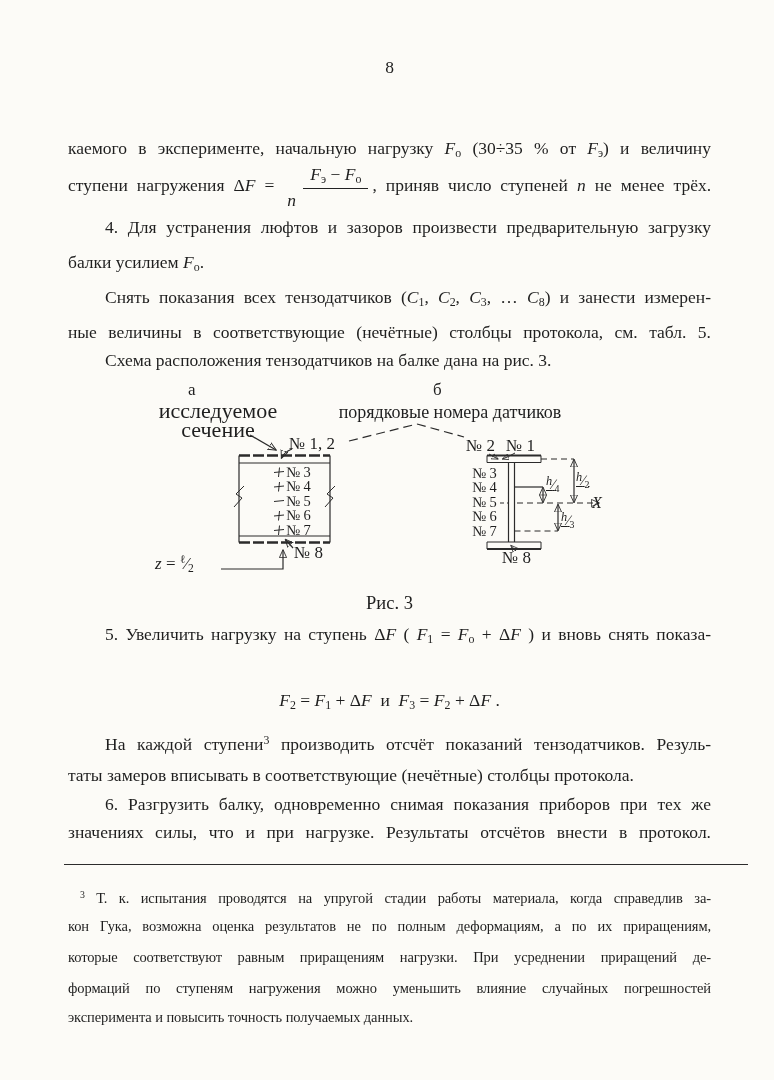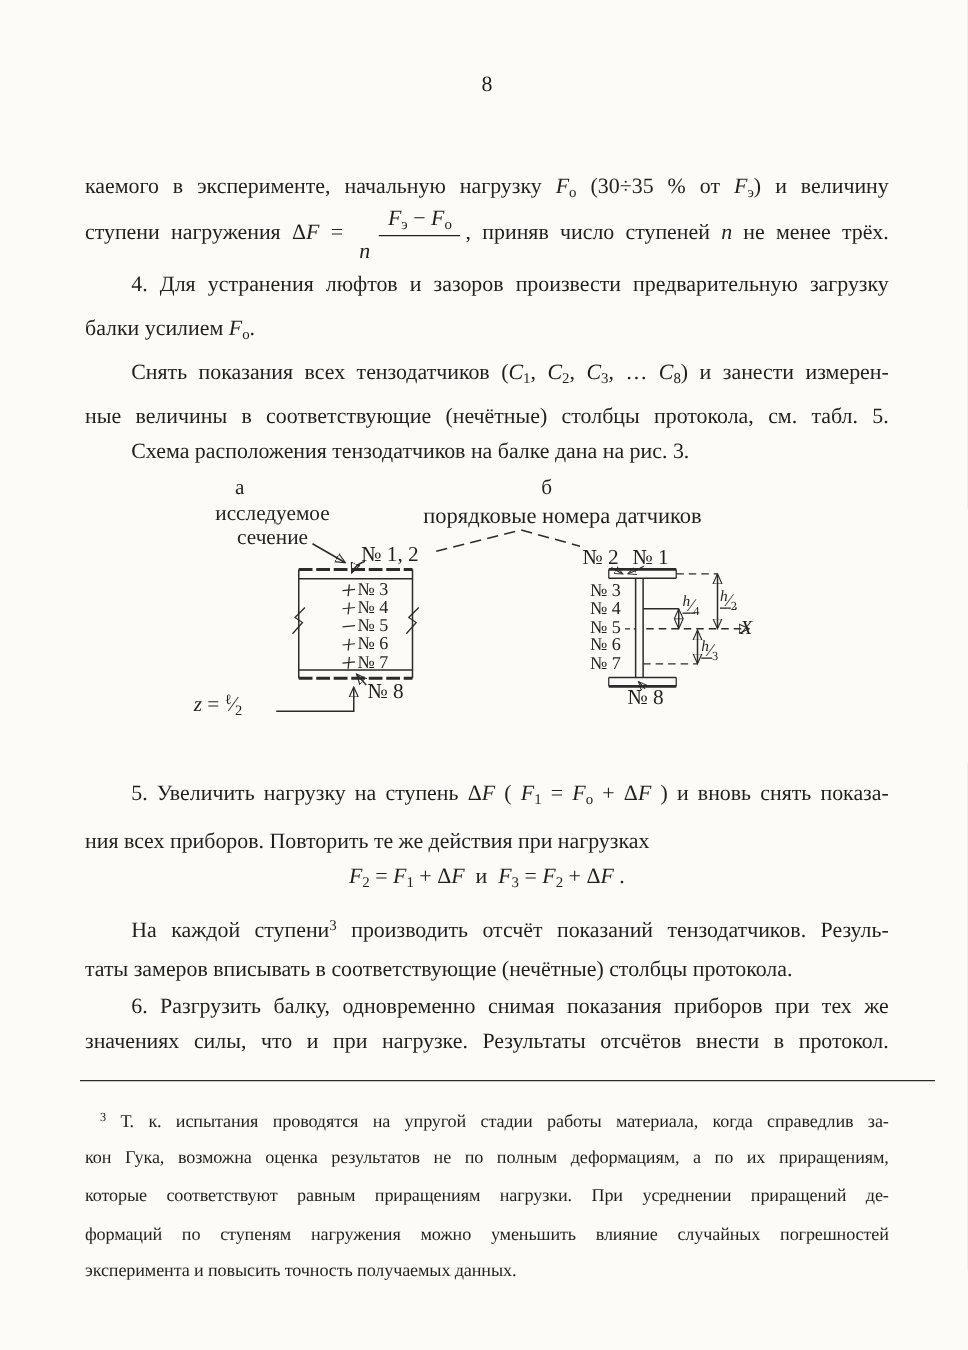--- a/index.html
+++ b/index.html
@@ -109,21 +109,21 @@
 
   <div class="tl fill ind" style="top:214px"><span>4. Для устранения люфтов и зазоров произвести предварительную загрузку</span></div>
   <div class="tl" style="top:249px"><span>балки усилием </span><span class="s-i">F</span><span class="s-sub">о</span><span>.</span></div>
 
   <div class="tl fill ind" style="top:284px"><span>Снять показания всех тензодатчиков (</span><span class="s-i">C</span><span class="s-sub">1</span><span>, </span><span class="s-i">C</span><span class="s-sub">2</span><span>, </span><span class="s-i">C</span><span class="s-sub">3</span><span>, … </span><span class="s-i">C</span><span class="s-sub">8</span><span>) и занести измерен-</span></div>
   <div class="tl fill" style="top:319px"><span>ные величины в соответствующие (нечётные) столбцы протокола, см. табл. 5.</span></div>
   <div class="tl ind" style="top:347px"><span>Схема расположения тензодатчиков на балке дана на рис. 3.</span></div>
 
   <div class="fl" style="left:188px;top:380px">а</div>
   <div class="fl" style="left:433px;top:380px">б</div>
-  <div class="fl figtitle" style="left:158px;top:401px;width:120px;font-size:17px">
+  <div class="fl figtitle" style="left:158px;top:401px;width:120px;font-size:22px">
       <div>исследуемое</div>
       <div>сечение</div>
     </div>
   <div class="fl center" style="left:328px;top:402px;width:244px;font-size:18px">порядковые номера датчиков</div>
   <div class="fl" style="left:289px;top:434px">№ 1, 2</div>
 
   <div class="fl gcol" style="left:286px;top:465px">
     <div>№ 3</div>
     <div>№ 4</div>
     <div>№ 5</div>
@@ -142,23 +142,23 @@
     <div>№ 6</div>
     <div>№ 7</div>
   </div>
   <div class="fl" style="left:502px;top:548px">№ 8</div>
 
   <div class="fl f15" style="left:546px;top:474px"><span class="s-isup">h</span><span>∕</span><span class="s-sub">4</span></div>
   <div class="fl f15" style="left:576px;top:470px"><span class="s-isup">h</span><span>∕</span><span class="s-sub">2</span></div>
   <div class="fl f15" style="left:561px;top:510px"><span class="s-isup">h</span><span>∕</span><span class="s-sub">3</span></div>
   <div class="fl f16" style="left:592px;top:494px"><span class="s-i">X</span></div>
 
+  <div class="tl center" style="top:590px;font-size:18.5px">Рис. 3</div>
 
   <div class="tl fill ind" style="top:621px"><span>5. Увеличить нагрузку на ступень Δ</span><span class="s-i">F</span><span> ( </span><span class="s-i">F</span><span class="s-sub">1</span><span> = </span><span class="s-i">F</span><span class="s-sub">о</span><span> + Δ</span><span class="s-i">F</span><span> ) и вновь снять показа-</span></div>
-  <div class="tl" style="top:659px"><span>ния всех приборов. Повторить те же действия при нагрузках</span></div>
   <div class="tl center" style="top:687px"><span class="s-i">F</span><span class="s-sub">2</span><span> = </span><span class="s-i">F</span><span class="s-sub">1</span><span> + Δ</span><span class="s-i">F</span><span>&nbsp; и &nbsp;</span><span class="s-i">F</span><span class="s-sub">3</span><span> = </span><span class="s-i">F</span><span class="s-sub">2</span><span> + Δ</span><span class="s-i">F</span><span> .</span></div>
 
   <div class="tl fill ind" style="top:727px"><span>На каждой ступени</span><span class="s-sup">3</span><span> производить отсчёт показаний тензодатчиков. Резуль-</span></div>
   <div class="tl" style="top:762px"><span>таты замеров вписывать в соответствующие (нечётные) столбцы протокола.</span></div>
 
   <div class="tl fill ind" style="top:791px"><span>6. Разгрузить балку, одновременно снимая показания приборов при тех же</span></div>
   <div class="tl fill" style="top:819px"><span>значениях силы, что и при нагрузке. Результаты отсчётов внести в протокол.</span></div>
 
   <div class="frule"></div>
   <div class="tl fn fill find" style="top:884px"><span class="s-sup">3</span><span> Т. к. испытания проводятся на упругой стадии работы материала, когда справедлив за-</span></div>

